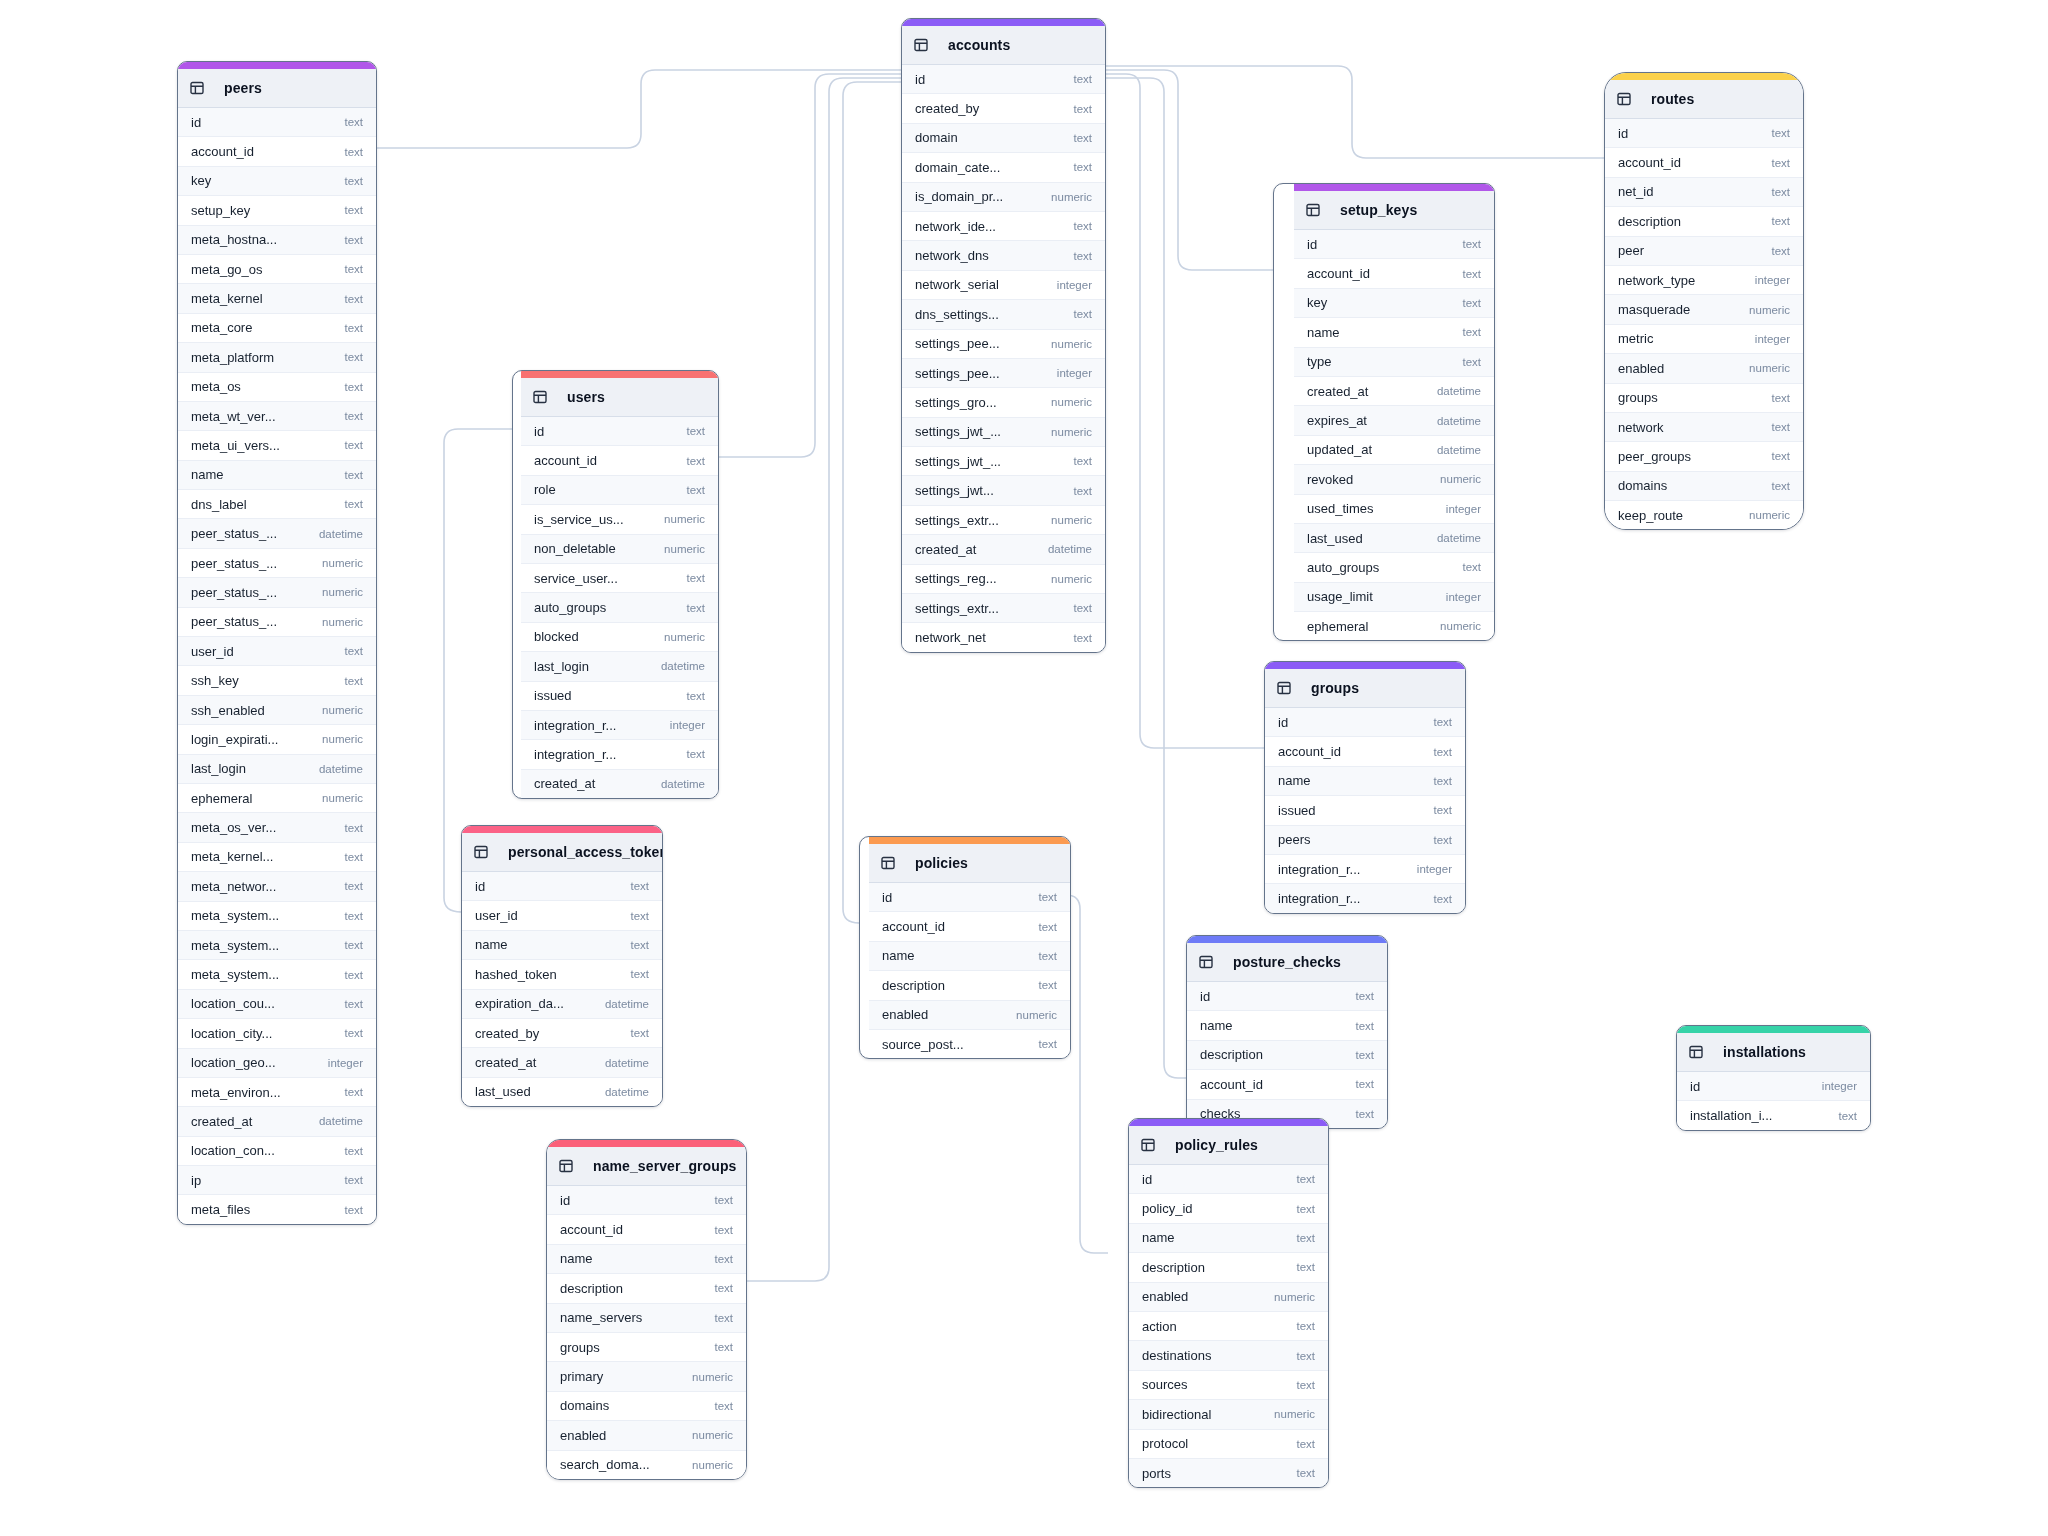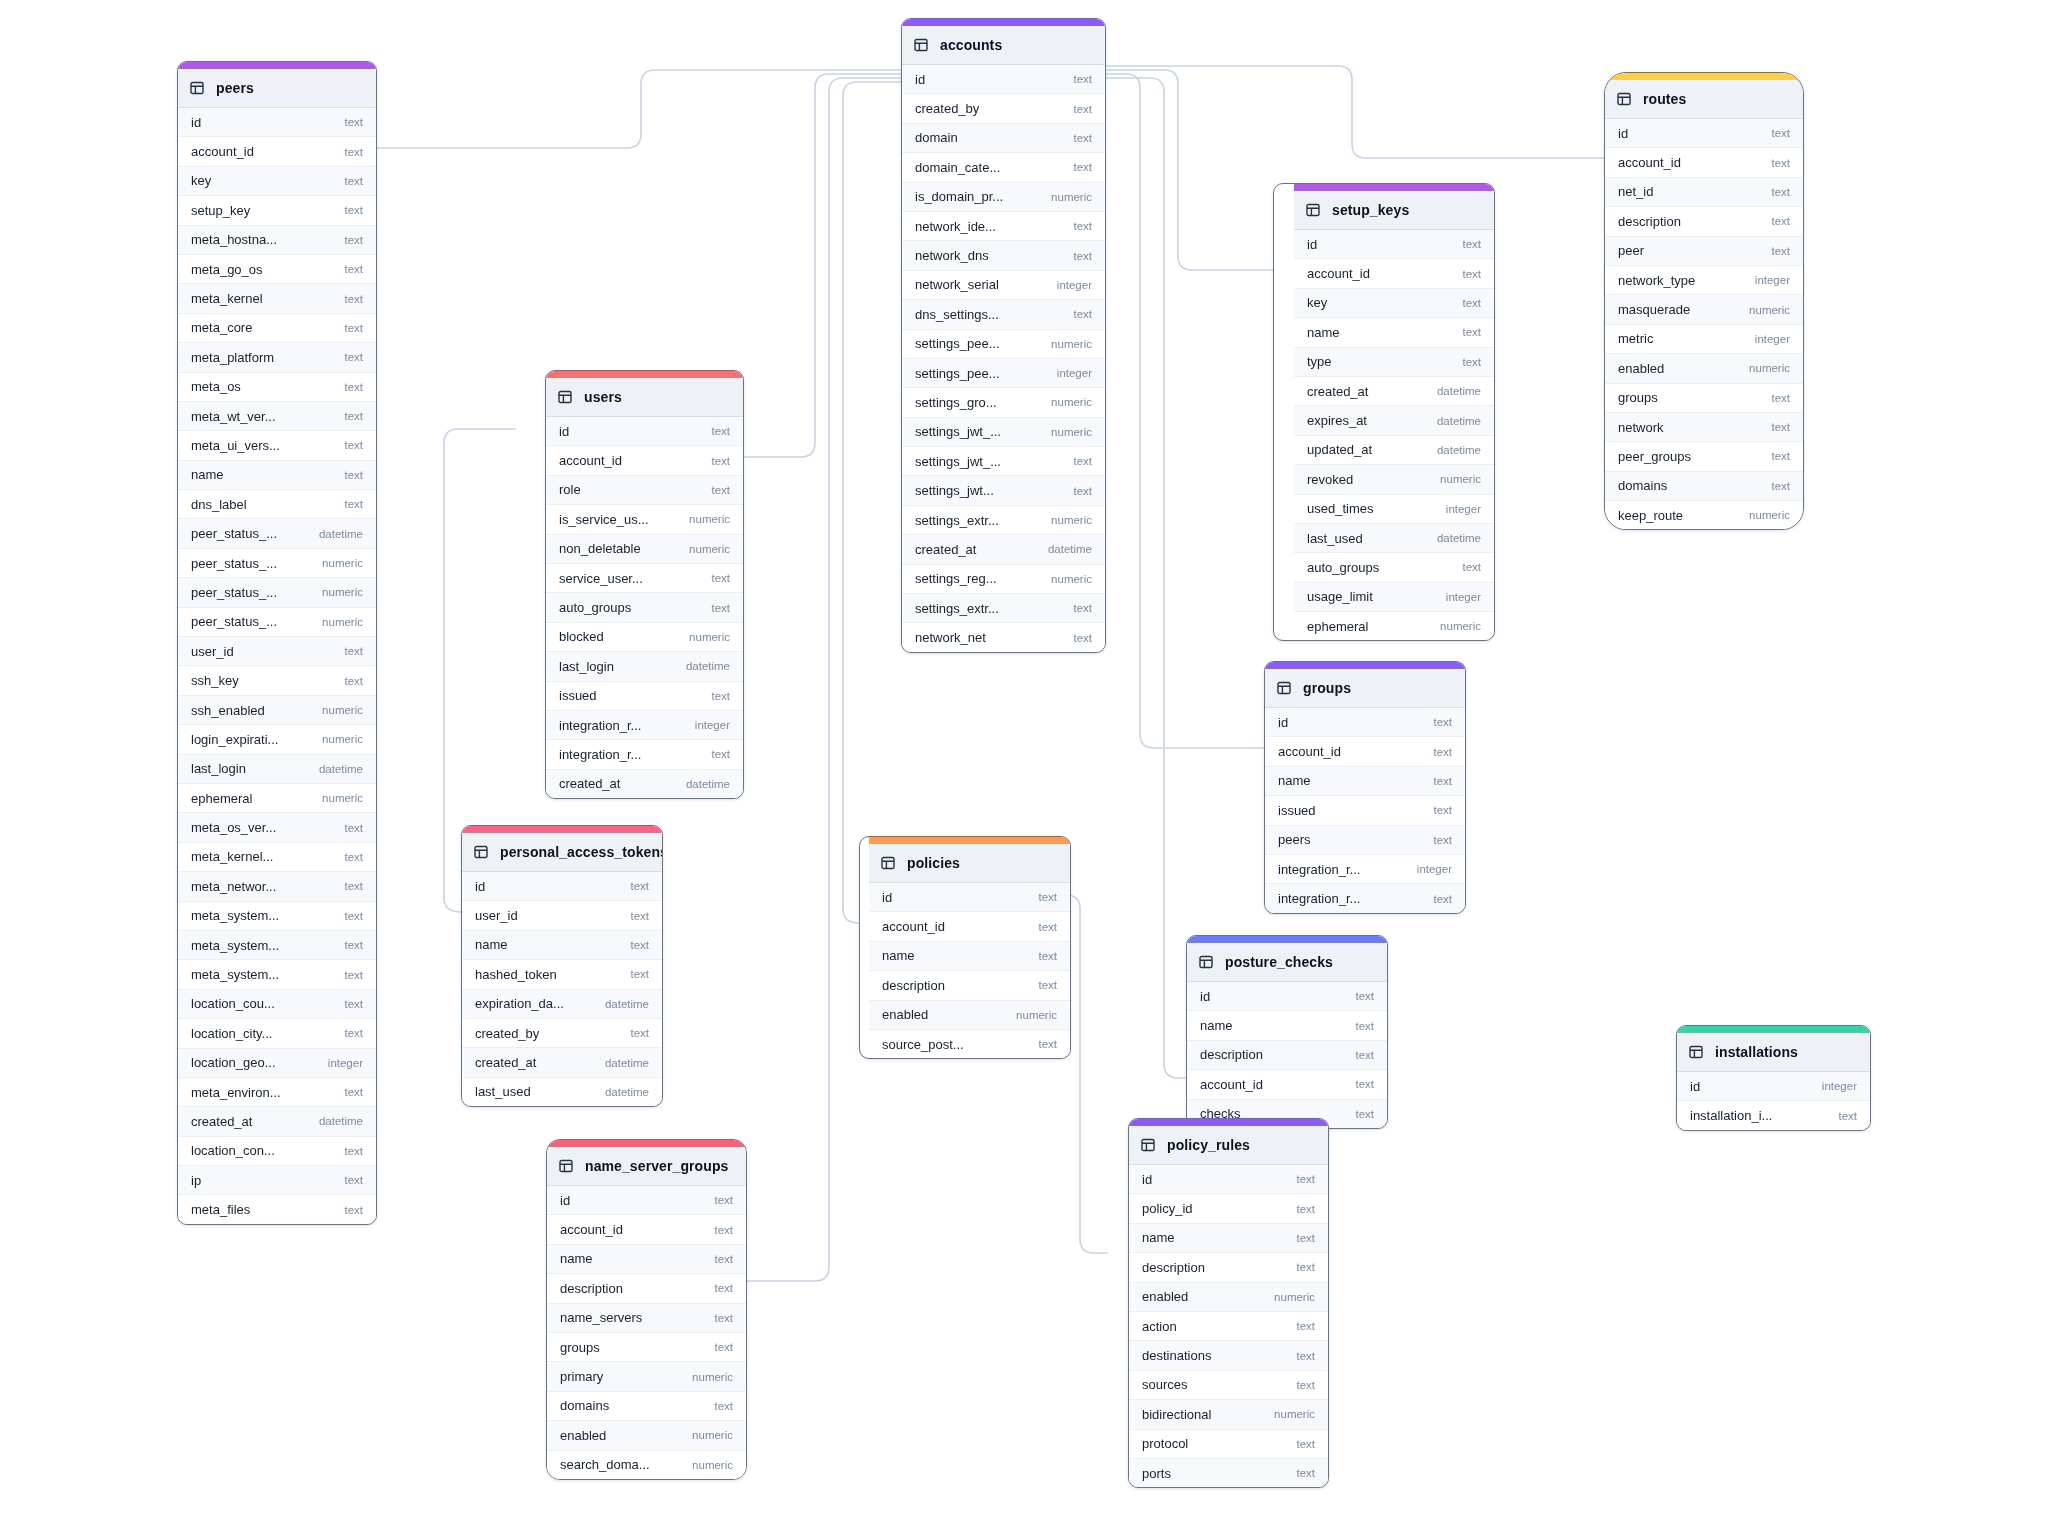--- a/index.html
+++ b/index.html
@@ -11,21 +11,21 @@
   #wires{position:absolute;left:0;top:0;width:2048px;height:1536px;pointer-events:none}
   #wires path{fill:none;stroke:#c9d3e2;stroke-width:1.6px}
   .card{
     position:absolute;background:#ffffff;
     border:1.5px solid #64748b;border-radius:10px;
     box-shadow:0 1px 3px rgba(15,23,42,.14);
     overflow:hidden;
   }
   .bar{height:7px}
   .hd{
-    display:flex;align-items:center;gap:12px;height:38px;padding:0 12px;
+    display:flex;align-items:center;gap:20px;height:38px;padding:0 12px;
     background:#eef1f6;border-bottom:1px solid #d7dee9;
   }
   .tbl-ico{display:flex;align-items:center}
   .tbl-name{font-weight:700;font-size:14px;color:#0b1220;letter-spacing:.1px;white-space:nowrap}
   .row{
     display:flex;align-items:center;justify-content:space-between;
     height:28.4px;padding:0 13px;background:#ffffff;border-bottom:1px solid #eaeef5;
   }
   .row:nth-child(odd){background:#f7f9fc}
   .row:last-child{border-bottom:none}
@@ -304,21 +304,21 @@
         <div class="row">
     <span class="fname">settings_extr...</span>
     <span class="ftype">text</span>
   </div>
         <div class="row">
     <span class="fname">network_net</span>
     <span class="ftype">text</span>
   </div>
       </div>
   </div>
-    <div class="card" style="left: 545px; top: 370px; width: 197px;">
+    <div class="card" style="left: 512px; top: 370px; width: 197px; padding-left: 8px;">
     <div class="bar" style="background: rgb(248, 113, 113);"></div>
     <div class="hd">
       <span class="tbl-ico">
         <svg width="14" height="14" viewBox="0 0 14 14">
           <rect x="1" y="1.5" width="12" height="11" rx="1.6" fill="none" stroke="#273142" stroke-width="1.4"></rect>
           <line x1="1" y1="5.2" x2="13" y2="5.2" stroke="#273142" stroke-width="1.4"></line>
           <line x1="5.4" y1="5.2" x2="5.4" y2="12.5" stroke="#273142" stroke-width="1.4"></line>
         </svg>
       </span>
       <span class="tbl-name">users</span>

